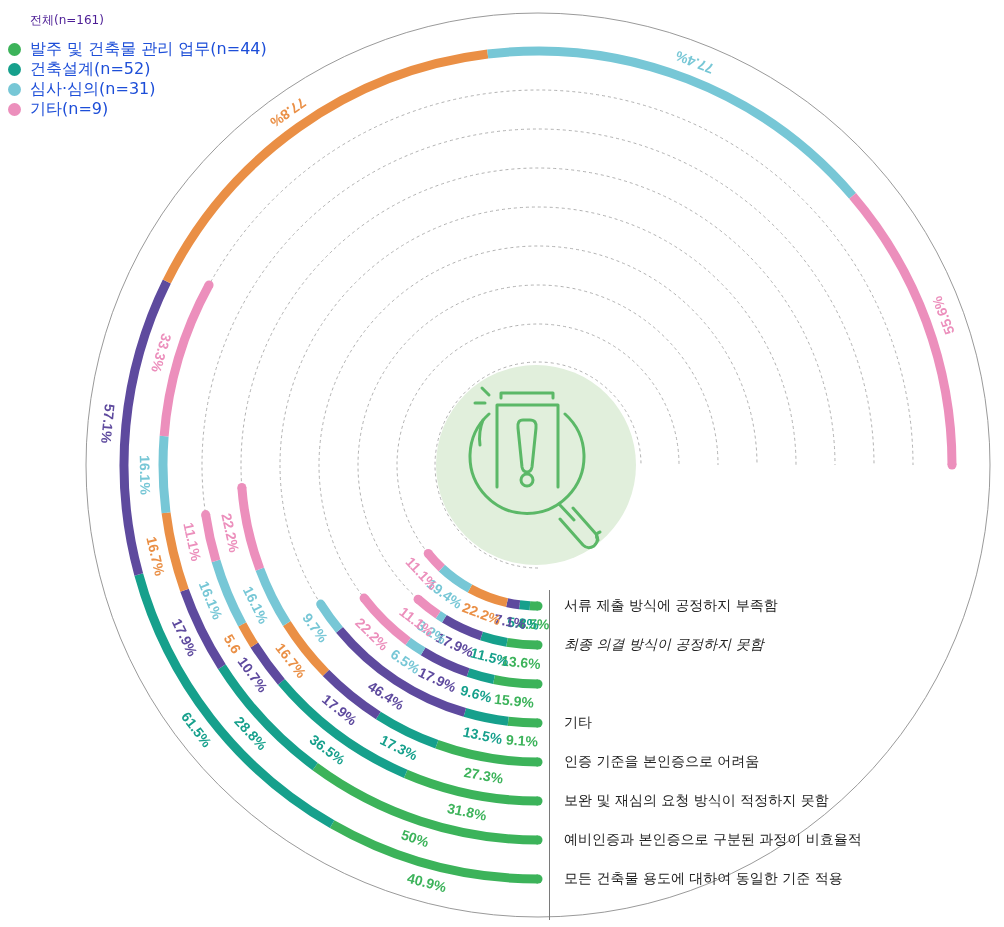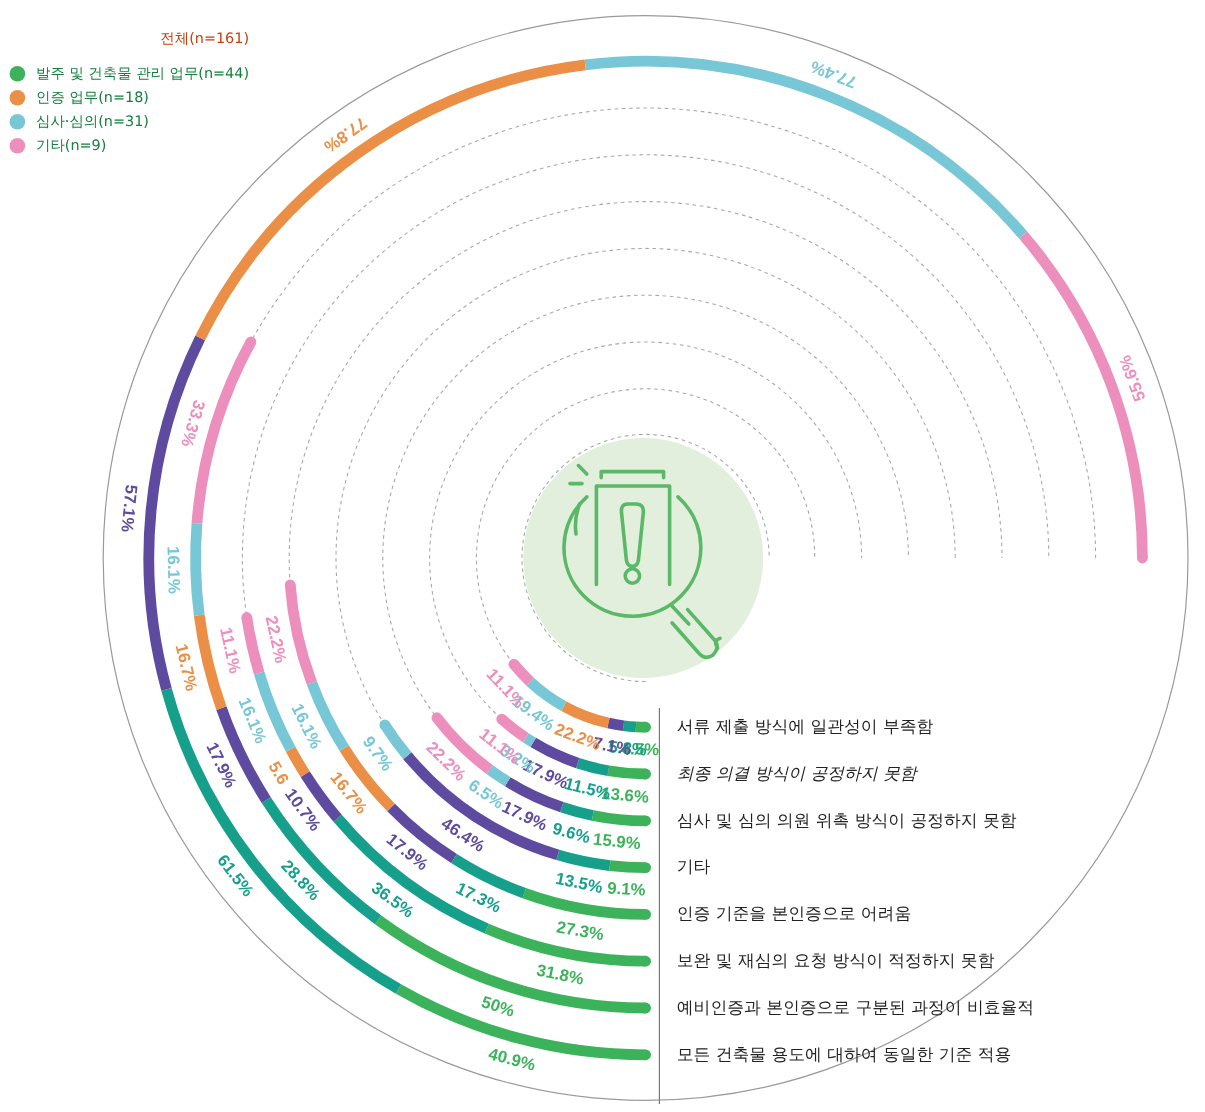--- a/index.html
+++ b/index.html
@@ -1,39 +1,39 @@
 <!DOCTYPE html>
 <html><head>
 <meta charset="utf-8">
 <style>
   html, body { margin: 0; padding: 0; background: #ffffff; }
   body { width: 1004px; height: 927px; position: relative; overflow: hidden;
          font-family: "DejaVu Sans", "Liberation Sans", sans-serif; }
   .legend { position: absolute; left: 8px; top: 8px; }
-  .legend-title { font-size: 12px; color: #c2410c; margin: 16px 0 10px 22px; text-align: right; }
-  .legend-item { display: flex; align-items: center; height: 20px; font-size: 12px; color: #15803d; }
+  .legend-title { font-size: 12px; color: #4c1d95; margin: 4px 0 10px 22px; }
+  .legend-item { display: flex; align-items: center; height: 20px; font-size: 16px; color: #1d4ed8; }
   .legend-dot { width: 13px; height: 13px; border-radius: 50%; margin-right: 9px; display: inline-block; }
   svg#chart { position: absolute; left: 0; top: 0; }
   .pct { font-family: "Liberation Sans", sans-serif; font-weight: bold; font-size: 14px; }
   .row-labels { position: absolute; left: 549px; top: 590px; width: 440px; border-left: 1px solid #7a7a7a; height: 330px; }
   .row-label { position: absolute; left: 14px; font-size: 14px; color: #222222; white-space: nowrap; }
 </style>
 </head>
 <body>
 
 <div class="legend">
   <div class="legend-title">전체(n=161)</div>
   <div id="legend-items">
       <div class="legend-item">
         <span class="legend-dot" style="background: rgb(60, 179, 90);"></span>
         <span>발주 및 건축물 관리 업무(n=44)</span>
       </div>
       <div class="legend-item">
-        <span class="legend-dot" style="background: rgb(234, 143, 69);"></span>
-        <span>인증 업무(n=18)</span>
+        <span class="legend-dot" style="background: rgb(22, 160, 140);"></span>
+        <span>건축설계(n=52)</span>
       </div>
       <div class="legend-item">
         <span class="legend-dot" style="background: rgb(119, 199, 214);"></span>
         <span>심사·심의(n=31)</span>
       </div>
       <div class="legend-item">
         <span class="legend-dot" style="background: rgb(236, 143, 188);"></span>
         <span>기타(n=9)</span>
       </div>
     </div>
@@ -187,21 +187,20 @@
       <text x="426.8" y="882.5" text-anchor="middle" dominant-baseline="central" class="pct" fill="#3cb35a" transform="rotate(14.9 426.8 882.5)">40.9%</text>
       <text x="196.5" y="729.5" text-anchor="middle" dominant-baseline="central" class="pct" fill="#16a08c" transform="rotate(52.2 196.5 729.5)">61.5%</text>
       <text x="108.0" y="423.7" text-anchor="middle" dominant-baseline="central" class="pct" fill="#5e4a9e" transform="rotate(95.5 108.0 423.7)">57.1%</text>
       <text x="288.1" y="112.6" text-anchor="middle" dominant-baseline="central" class="pct" fill="#ea8f45" transform="rotate(144.7 288.1 112.6)">77.8%</text>
       <text x="694.5" y="62.4" text-anchor="middle" dominant-baseline="central" class="pct" fill="#77c7d6" transform="rotate(201.2 694.5 62.4)">77.4%</text>
       <text x="943.2" y="315.3" text-anchor="middle" dominant-baseline="central" class="pct" fill="#ec8fbc" transform="rotate(249.7 943.2 315.3)">55.6%</text>
     </g>
 </svg>
 
 <div class="row-labels" id="row-labels">
-    <div class="row-label" style="top: 7px;">서류 제출 방식에 일관성이 부족함</div>
+    <div class="row-label" style="top: 7px;">서류 제출 방식에 공정하지 부족함</div>
     <div class="row-label" style="top: 46px; font-style: italic;">최종 의결 방식이 공정하지 못함</div>
-    <div class="row-label" style="top: 85px;">심사 및 심의 의원 위촉 방식이 공정하지 못함</div>
     <div class="row-label" style="top: 124px;">기타</div>
     <div class="row-label" style="top: 163px;">인증 기준을 본인증으로 어려움</div>
     <div class="row-label" style="top: 202px;">보완 및 재심의 요청 방식이 적정하지 못함</div>
     <div class="row-label" style="top: 241px;">예비인증과 본인증으로 구분된 과정이 비효율적</div>
     <div class="row-label" style="top: 280px;">모든 건축물 용도에 대하여 동일한 기준 적용</div>
   </div>
 
 </body></html>

